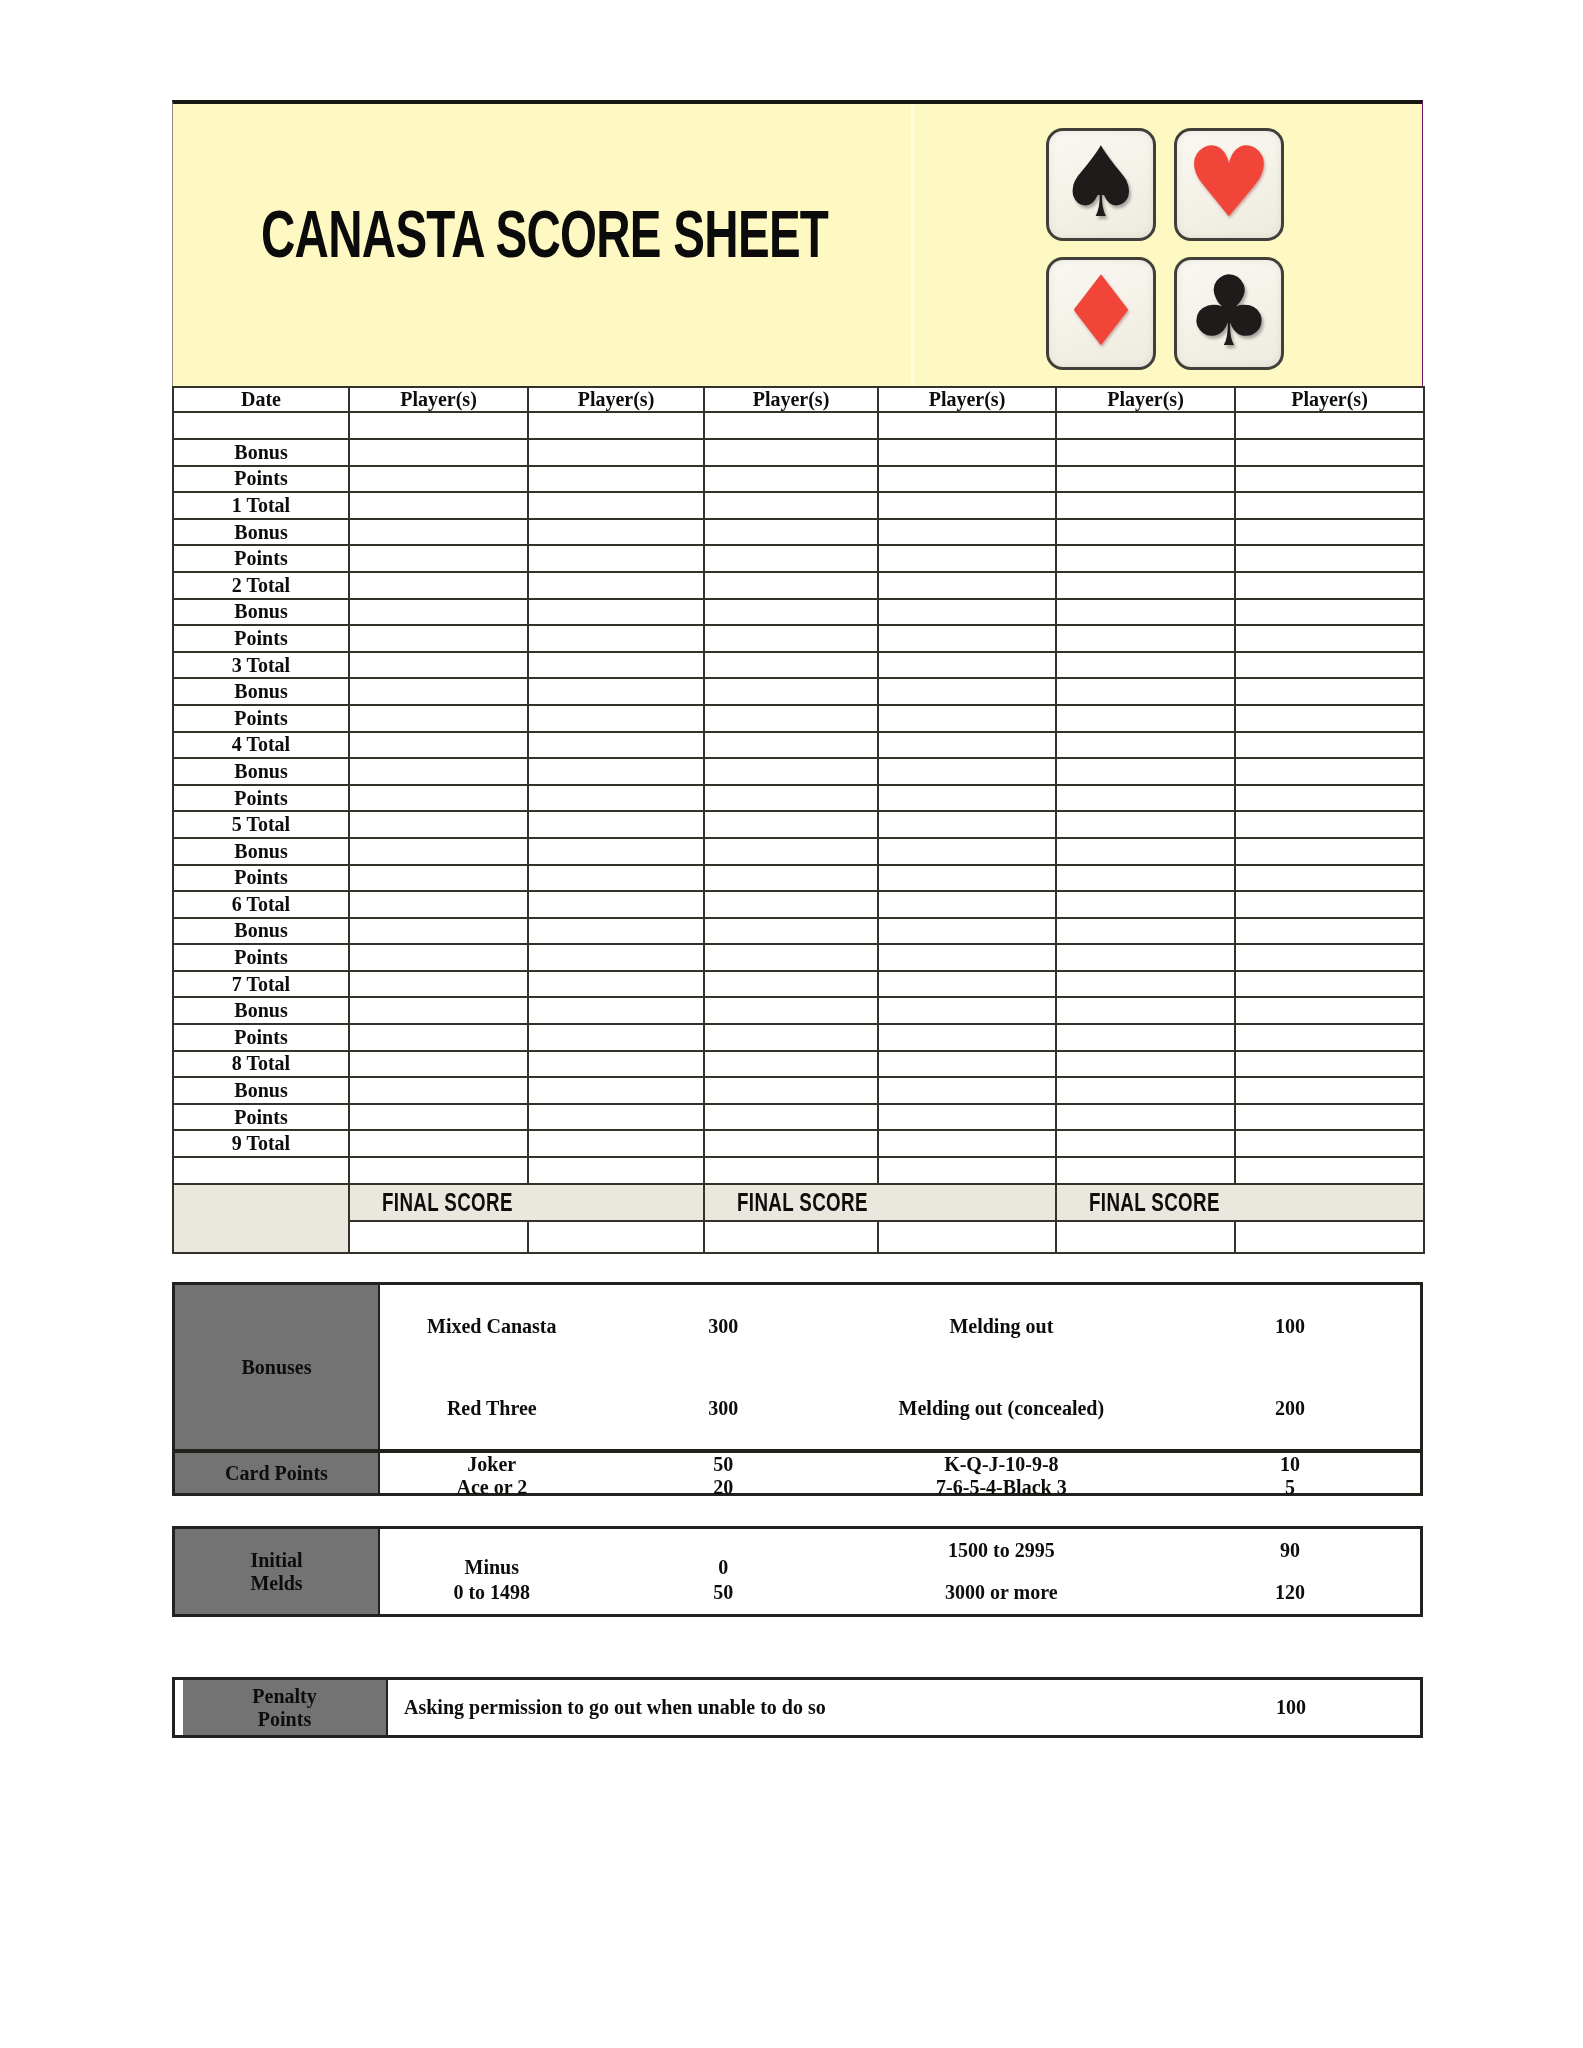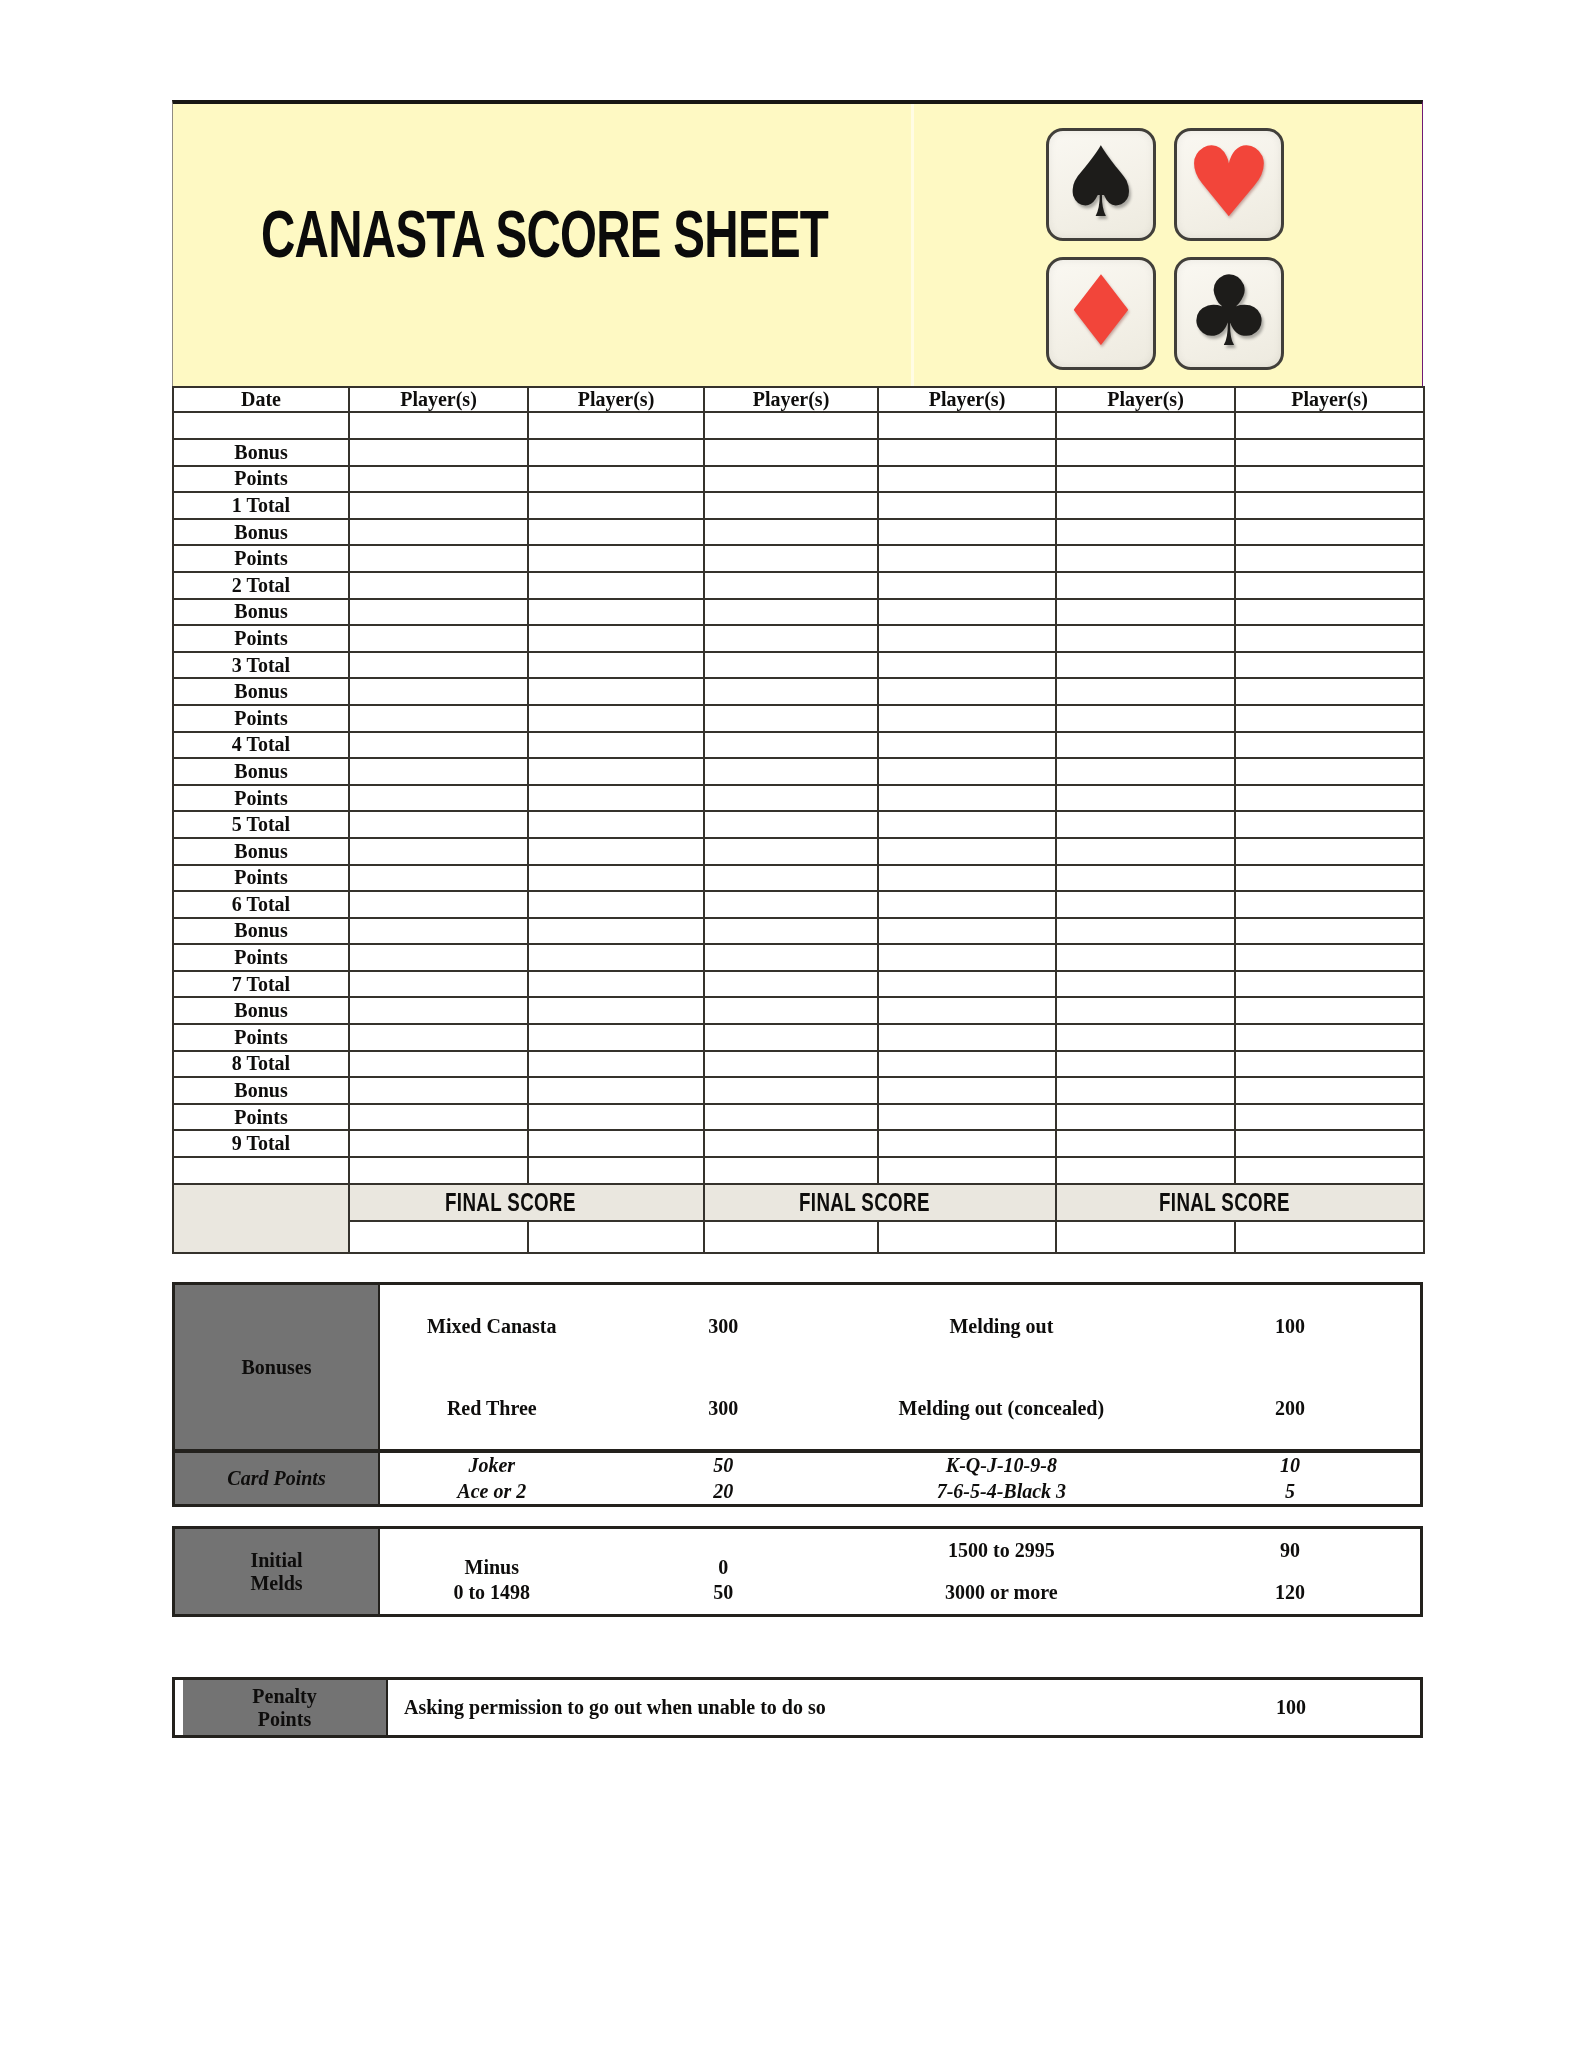--- a/index.html
+++ b/index.html
@@ -57,21 +57,21 @@
     text-align:center; vertical-align:middle;
     font-weight:bold; font-size:20px; color:#0e0d0c;
     overflow:hidden;
   }
   .score-table thead tr { height:19px; }
   .score-table tr { height:26.6px; }
   tr.spacer-row { height:27px; }
   tr.final-band-row { height:37px; }
   tr.final-last-row { height:32px; }
   td.band-cell { background:#eae7df; }
-  td.final-score-cell { text-align:center; padding-left:12px; }
+  td.final-score-cell { text-align:left; padding-left:32px; }
   .final-score-label {
     display:inline-block;
     font-family:"Liberation Sans","DejaVu Sans",sans-serif;
     font-weight:bold; font-size:25px; letter-spacing:0.5px; white-space:nowrap;
     transform:scaleX(0.75); transform-origin:left center;
   }
 
   
   .section {
     position:absolute; left:172px; width:1251px; background:#ffffff;
@@ -87,21 +87,21 @@
   .sec-body { flex:1; display:grid; grid-auto-rows:1fr; }
   .sec-row {
     display:grid; grid-template-columns:21.5% 23% 30.5% 25%;
     align-items:center; height:100%;
   }
   .sec-row span { text-align:center; font-weight:bold; font-size:20px; }
   .section.penalty .sec-row { grid-template-columns:75% 25%; }
   .section.penalty .sec-row .item-name { text-align:left; padding-left:16px; }
   .section.melds .sec-row:nth-of-type(1) .cshift { position:relative; top:17px; }
   #bonuses-section { top:1282px; height:170px; }
-  #card-points-section { top:1450px; height:57px;font-style:italic; }
+  #card-points-section { top:1450px; height:46px; }
   #initial-melds-section { top:1526px; height:91px; }
   #penalty-section { top:1677px; height:61px;padding-left:8px; }
 </style>
 </head>
 <body>
 
 <div class="header-band">
   <div class="header-seam"></div>
   <div class="page-title">CANASTA SCORE SHEET</div>
   <div class="suit-grid">

